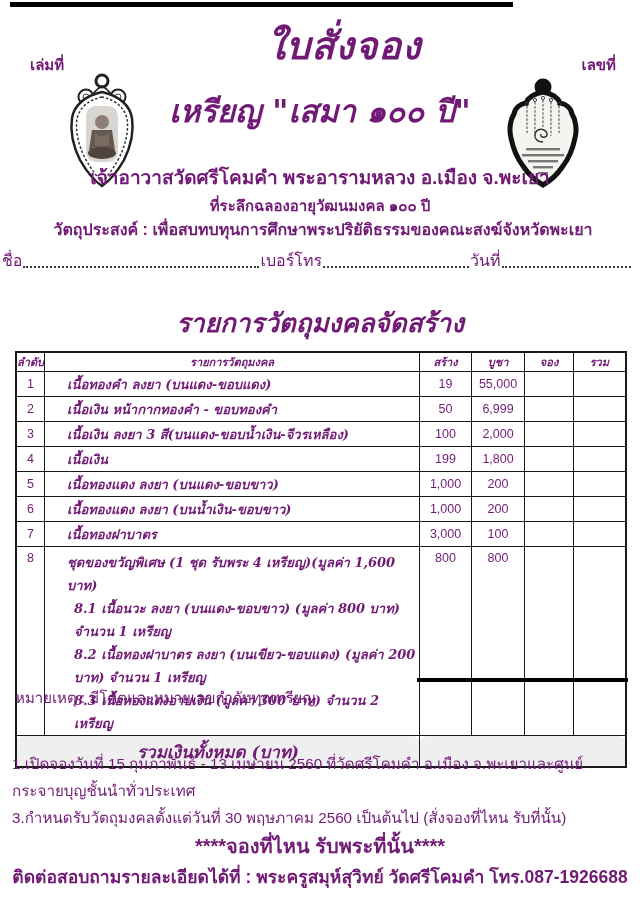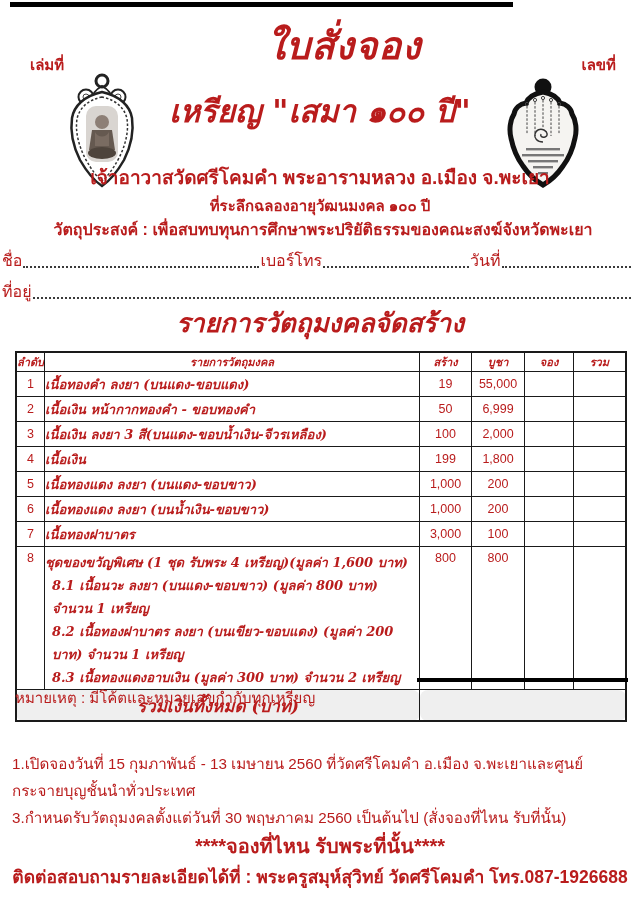--- a/index.html
+++ b/index.html
@@ -1,18 +1,18 @@
 <!DOCTYPE html>
 <html lang="th"><head>
 <meta charset="utf-8">
 <style>
   html,body{margin:0;padding:0;background:#888;}
   .sheet{
     position:relative;width:640px;height:913px;margin:0 auto;background:#ffffff;
-    color:#b91c1c;font-family:"Liberation Sans","DejaVu Sans",sans-serif;overflow:hidden;
+    color:#701a75;font-family:"Liberation Sans","DejaVu Sans",sans-serif;overflow:hidden;
   }
   .abs{position:absolute;}
   .center{left:0;right:0;text-align:center;}
   #topbar{left:10px;top:2px;width:503px;height:5px;background:#000;}
   .corner-label{top:53px;font-size:15px;font-weight:bold;}
   #vol-label{left:30px;}
   #num-label{right:24px;}
   #main-title{top:15px;font-size:38px;font-weight:bold;font-style:italic;
     font-family:"DejaVu Serif","Liberation Serif",serif;letter-spacing:1px;padding-left:48px;}
   #subtitle{top:86px;font-size:31px;font-weight:bold;font-style:italic;
@@ -31,21 +31,21 @@
   .dfull{flex:1;}
   #section-title{top:302px;font-size:26px;font-weight:bold;font-style:italic;
     font-family:"DejaVu Serif","Liberation Serif",serif;}
   
   #order-table{left:15px;top:351px;border-collapse:collapse;table-layout:fixed;}
   #order-table td,#order-table th{border:1px solid #1a1a1a;padding:0;overflow:hidden;}
   #order-table{border:2px solid #1a1a1a;}
   #order-table th{height:17px;font-size:11px;font-style:italic;font-weight:bold;
     font-family:"DejaVu Serif","Liberation Serif",serif;}
   #order-table td{height:24px;font-size:12.5px;text-align:center;}
-  #order-table td.item{text-align:left;padding-left:0;font-style:italic;font-weight:bold;
+  #order-table td.item{text-align:left;padding-left:22px;font-style:italic;font-weight:bold;
     font-family:"DejaVu Serif","Liberation Serif",serif;font-size:13px;}
   #order-table tr.tall td{height:96px;vertical-align:top;padding-top:4px;}
   #order-table tr.tall td.item div{line-height:23px;}
   #order-table tr.tall td.item div.sub{padding-left:7px;}
   #order-table tr.total-row td{height:30px;background:#efefef;border-radius:8px;}
   #order-table td.total-label{font-size:17px;font-weight:bold;font-style:italic;
     font-family:"DejaVu Serif","Liberation Serif",serif;}
   #thick-line{left:417px;top:678px;width:211px;height:4px;background:#000;}
   #remark{left:15px;top:686px;font-size:15px;}
   #notes{left:12px;top:750px;right:6px;font-size:15.2px;line-height:27px;}
@@ -116,24 +116,20 @@
   <div id="head-line4" class="abs center head-line">วัตถุประสงค์ : เพื่อสบทบทุนการศึกษาพระปริยัติธรรมของคณะสงฆ์จังหวัดพะเยา</div>
 
   <div id="form-line1" class="abs form-line">
     <span>ชื่อ</span>
     <span class="dots d1"></span>
     <span>เบอร์โทร</span>
     <span class="dots d2"></span>
     <span>วันที่</span>
     <span class="dots d3"></span>
   </div>
-  <div id="form-line2" class="abs form-line">
-    <span>ที่อยู่</span>
-    <span class="dots dfull"></span>
-  </div>
 
   <div id="section-title" class="abs center">รายการวัตถุมงคลจัดสร้าง</div>
 
   <table id="order-table" class="abs">
     <colgroup>
       <col style="width:27px">
         <col style="width:375px">
         <col style="width:52px">
       <col style="width:53px">
         <col style="width:49px">

